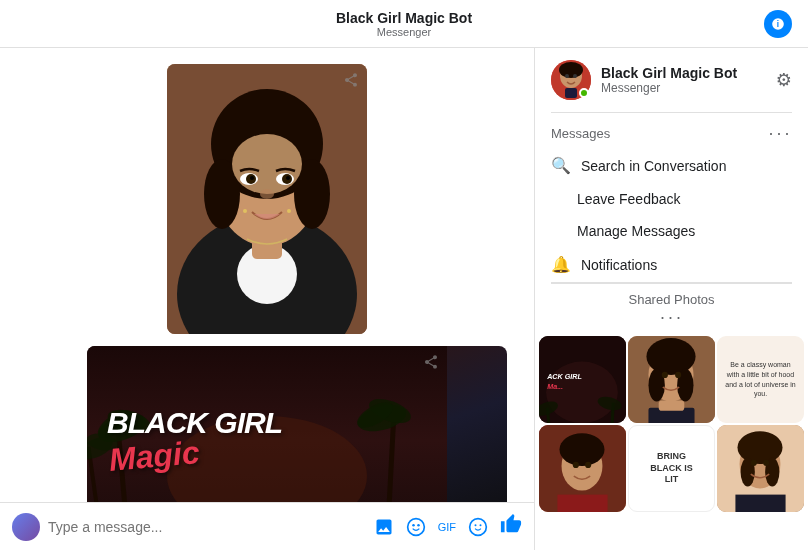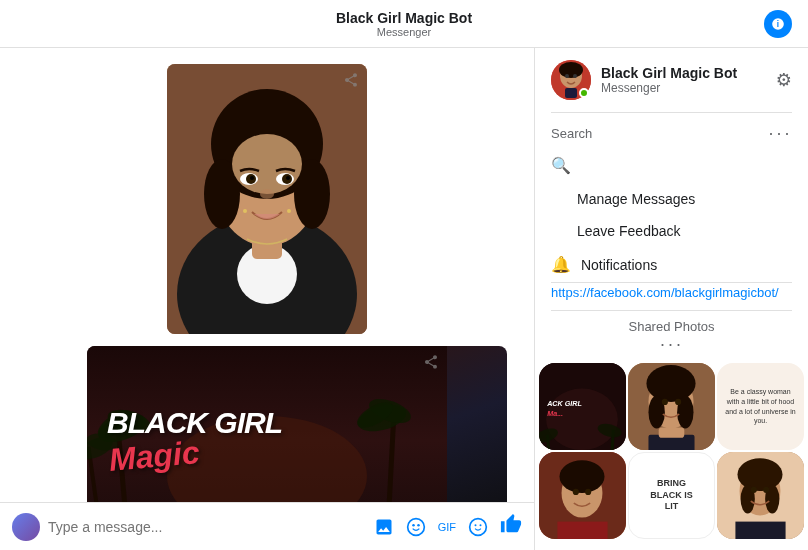--- a/index.html
+++ b/index.html
@@ -239,21 +239,21 @@
     .photos-grid {
       display: grid;
       grid-template-columns: repeat(3, 1fr);
       gap: 2px;
       padding: 0 4px 4px;
     }
     .photo-thumb {
       width: 100%;
       aspect-ratio: 1;
       object-fit: cover;
-      border-radius: 16px;
+      border-radius: 9px;
       overflow: hidden;
     }
     .photo-1 { background: linear-gradient(135deg, #1a0a0a, #2d1515); display: flex; align-items: center; justify-content: center; }
     .photo-2 { background: linear-gradient(135deg, #c9956a, #8b5e3c); }
     .photo-3 { background: #f8f0e8; display: flex; align-items: center; justify-content: center; padding: 4px; }
     .photo-4 { background: linear-gradient(135deg, #8b1a1a, #c9956a); }
     .photo-5 { background: #fff; display: flex; align-items: center; justify-content: center; border: 1px solid #eee; }
     .photo-6 { background: linear-gradient(135deg, #c9956a, #a0785a); }
   </style>
 </head>
@@ -439,41 +439,41 @@
       <div class="panel-header-info">
         <div class="name">Black Girl Magic Bot</div>
         <div class="sub">Messenger</div>
       </div>
       <button class="gear-btn">⚙</button>
     </div>
 
     <div class="divider"></div>
 
     <div class="options-row">
-      <span class="options-label">Search</span>
+      <span class="options-label">Messages</span>
       <button class="dots-btn">···</button>
     </div>
 
     <div class="menu-item">
       <span class="menu-icon">🔍</span>
+      <span>Search in Conversation</span>
+    </div>
+    <div class="menu-item">
+      <span style="margin-left:26px;">Leave Feedback</span>
     </div>
     <div class="menu-item">
       <span style="margin-left:26px;">Manage Messages</span>
-    </div>
-    <div class="menu-item">
-      <span style="margin-left:26px;">Leave Feedback</span>
     </div>
     <div class="menu-item">
       <span class="menu-icon">🔔</span>
       <span>Notifications</span>
     </div>
 
     <div class="divider"></div>
 
-    <a class="fb-link" href="#">https://facebook.com/blackgirlmagicbot/</a>
 
     <div class="divider"></div>
 
     <div class="shared-photos-header">
       <span class="shared-photos-label">Shared Photos</span>
       <button class="dots-btn">···</button>
     </div>
 
     <div class="photos-grid">
 

